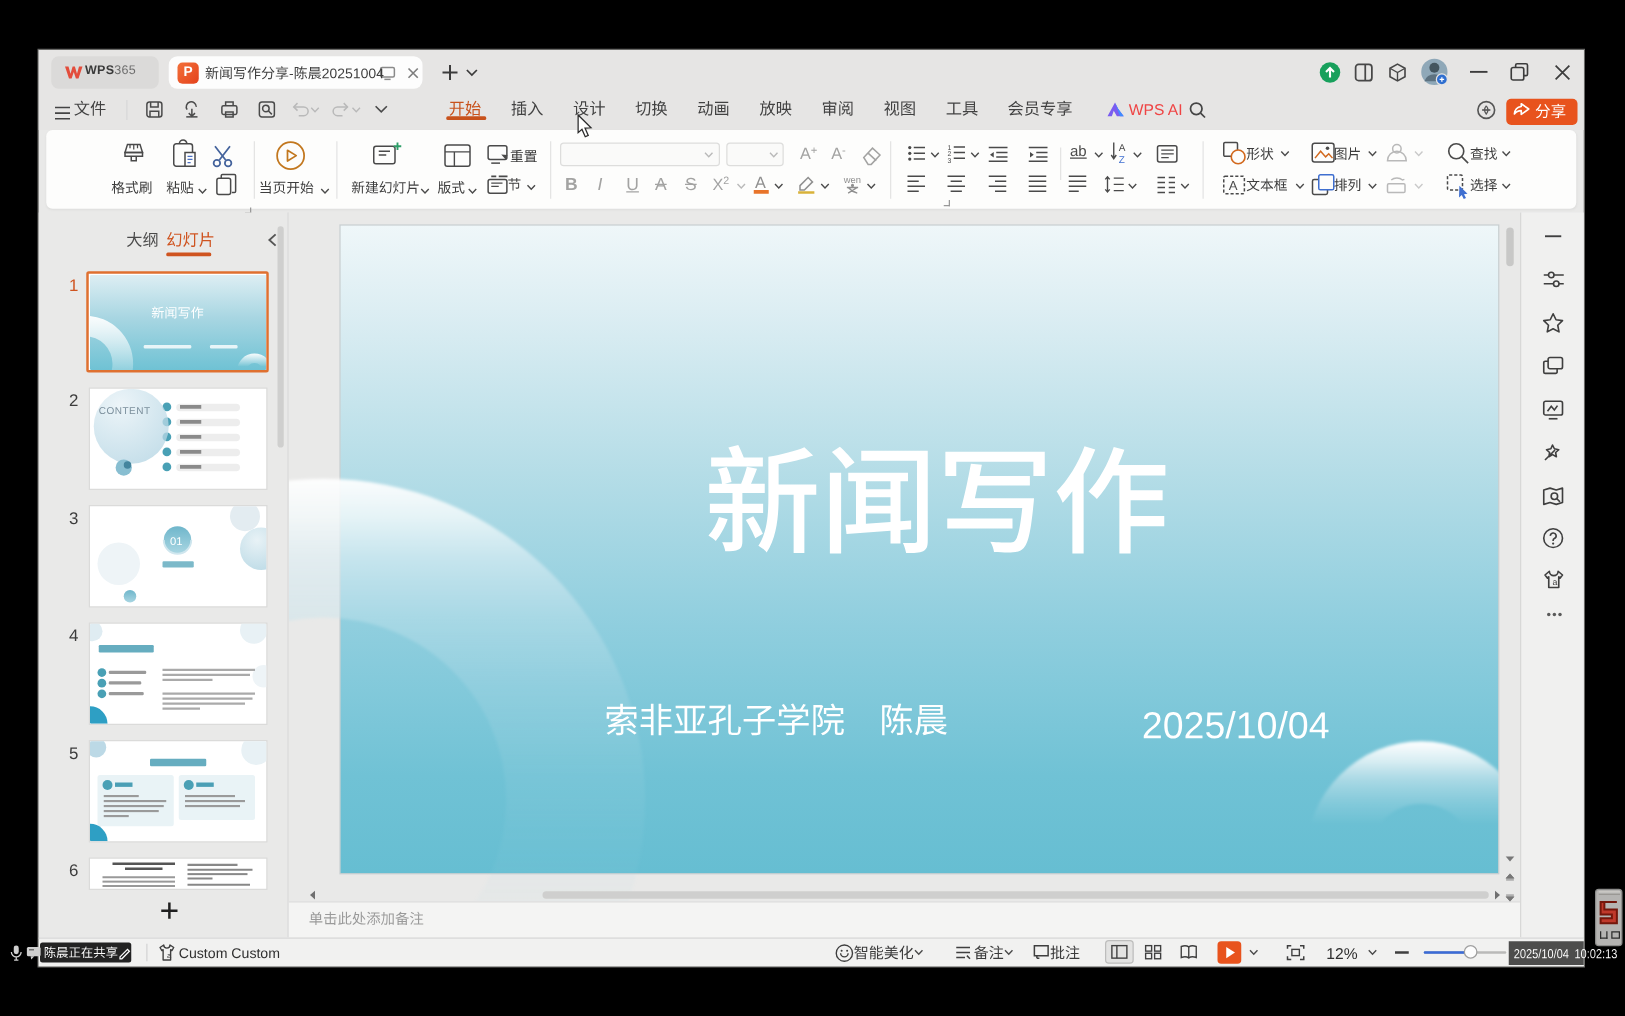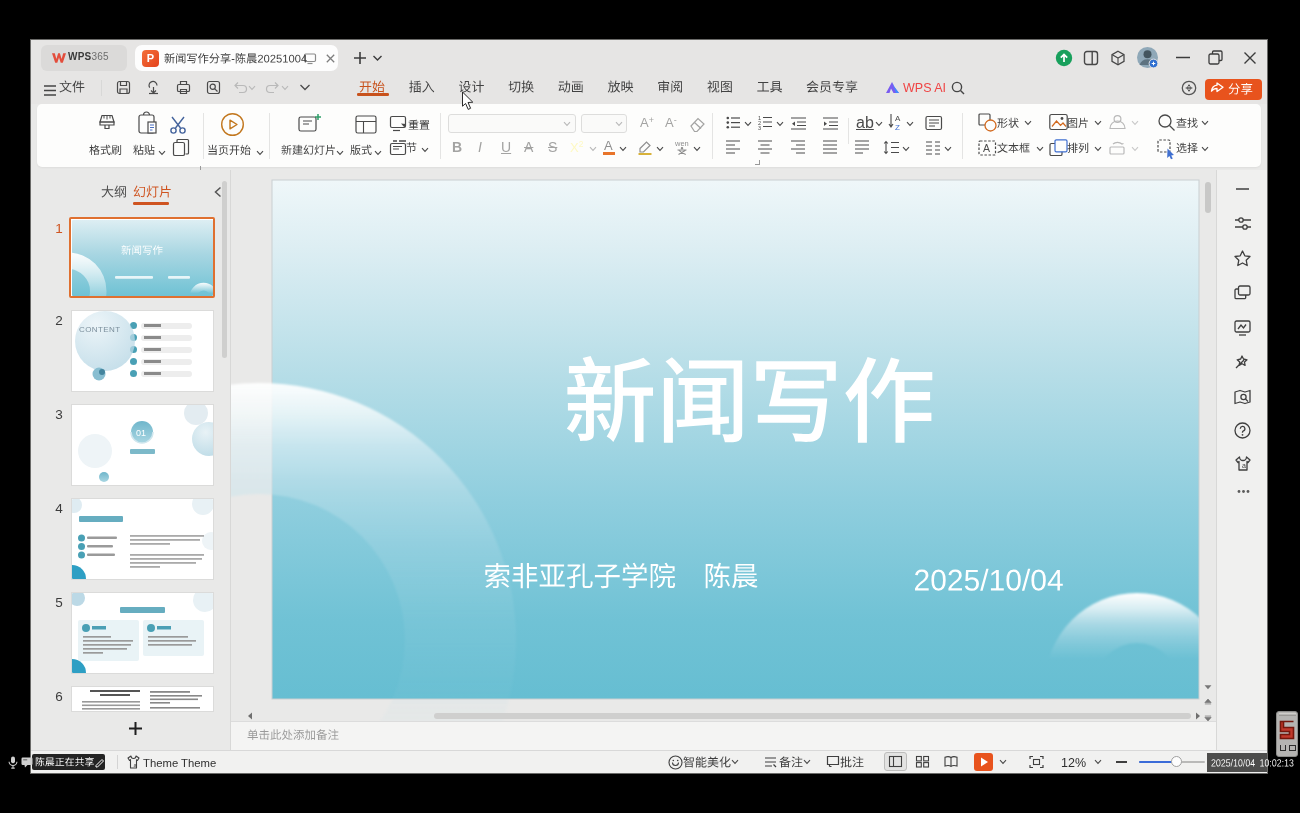--- a/index.html
+++ b/index.html
@@ -206,21 +206,21 @@
 <div class="a" style="left:665px;top:115px;font-size:13px;color:#a3a3a2">A<span style="font-size:9px;vertical-align:4px">-</span></div>
 <svg class="ic" style="left:689px;top:116px;z-index:20" width="17" height="16" viewBox="0 0 17 16">
     <path d="M2 10 9 2.5l6 5.5-7 7.5H5.5z" fill="none" stroke="#a3a3a2" stroke-width="1.2"></path>
     <path d="M5.5 6.5 12 12.5" stroke="#a3a3a2" stroke-width="1.2"></path>
   </svg>
 <div class="a" style="left:452px;top:139px;font-size:14px;font-weight:bold;font-style:normal;color:#a3a3a2">B</div>
 <div class="a" style="left:478px;top:139px;font-size:14px;font-weight:normal;font-style:italic;color:#a3a3a2">I</div>
 <div class="a" style="left:501px;top:139px;font-size:14px;font-weight:normal;font-style:normal;text-decoration:underline;color:#a3a3a2">U</div>
 <div class="a" style="left:524px;top:139px;font-size:14px;font-weight:normal;font-style:normal;text-decoration:line-through;color:#a3a3a2">A</div>
 <div class="a" style="left:548px;top:139px;font-size:14px;font-weight:normal;font-style:normal;text-decoration:line-through;color:#a3a3a2">S</div>
-<div class="a" style="left:570px;top:139px;font-size:13px;color:#fef9c3">X<span style="font-size:8.5px;vertical-align:5px">2</span></div>
+<div class="a" style="left:570px;top:139px;font-size:13px;color:#a3a3a3">X<span style="font-size:8.5px;vertical-align:5px">2</span></div>
 <svg class="ic" style="left:589px;top:146px;z-index:20" width="8" height="6" viewBox="0 0 8 6">
     <path d="M1 1.2 4 4.4 7 1.2" fill="none" stroke="#b9b9b9" stroke-width="1.1"></path>
   </svg>
 <div class="a" style="left:604px;top:138px;font-size:13px;color:#8f8f8f">A</div>
 <div class="a" style="left:603px;top:152px;width:12px;height:3px;background:#e8742a"></div>
 <svg class="ic" style="left:619px;top:146px;z-index:20" width="8" height="6" viewBox="0 0 8 6">
     <path d="M1 1.2 4 4.4 7 1.2" fill="none" stroke="#4a4a4a" stroke-width="1.1"></path>
   </svg>
 <svg class="ic" style="left:637px;top:139px;z-index:20" width="16" height="16" viewBox="0 0 16 16">
     <path d="M3 9.5 9.5 3l3.5 3.5L6.5 13H3z" fill="none" stroke="#8f8f8f" stroke-width="1.2"></path>
@@ -262,21 +262,21 @@
   </svg>
 <svg class="ic" style="left:791px;top:116px;z-index:20" width="16" height="14" viewBox="0 0 16 14">
     <path d="M0 2h15M6 6h9M6 9.5h9M0 13h15" stroke="#4a4a4a" stroke-width="1.2"></path>
     <path d="M4 5.5 1 7.75 4 10z" fill="#4a4a4a"></path>
   </svg>
 <svg class="ic" style="left:823px;top:116px;z-index:20" width="16" height="14" viewBox="0 0 16 14">
     <path d="M0 2h15M6 6h9M6 9.5h9M0 13h15" stroke="#4a4a4a" stroke-width="1.2"></path>
     <path d="M1 5.5 4 7.75 1 10z" fill="#4a4a4a"></path>
   </svg>
 <div class="a" style="left:848px;top:118px;width:1px;height:26px;background:#e4e4e3"></div>
-<div class="a" style="left:856px;top:114px;font-size:16px;color:#4a4a4a;text-decoration:underline">ab</div>
+<div class="a" style="left:856px;top:114px;font-size:12px;color:#4a4a4a;text-decoration:underline">ab</div>
 <svg class="ic" style="left:875px;top:121px;z-index:20" width="8" height="6" viewBox="0 0 8 6">
     <path d="M1 1.2 4 4.4 7 1.2" fill="none" stroke="#4a4a4a" stroke-width="1.1"></path>
   </svg>
 <svg class="ic" style="left:888px;top:113px;z-index:20" width="16" height="18" viewBox="0 0 16 18">
     <path d="M3 1v13M1 11l2 3 2-3" fill="none" stroke="#4a4a4a" stroke-width="1.1"></path>
     <text x="7" y="8" font-size="8" fill="#4a4a4a">A</text>
     <text x="7" y="17" font-size="8" fill="#3f6fd0">Z</text>
   </svg>
 <svg class="ic" style="left:906px;top:121px;z-index:20" width="8" height="6" viewBox="0 0 8 6">
     <path d="M1 1.2 4 4.4 7 1.2" fill="none" stroke="#4a4a4a" stroke-width="1.1"></path>
@@ -641,21 +641,21 @@
 
 <div class="a" style="left:31px;top:750px;width:1236px;height:23px;background:#f1f1f0;border-top:1px solid #d8d8d8"></div>
 <div class="a" style="left:32px;top:754px;width:73px;height:16px;background:#232323;border-radius:2px;z-index:30"></div>
 <svg class="ic" style="left:95px;top:757px;z-index:31" width="9" height="10" viewBox="0 0 9 10">
     <path d="M1 8.5 7 2.5l1.5 1.5L2.5 10H1z" fill="none" stroke="#fff" stroke-width="1"></path>
   </svg>
 <svg class="ic" style="left:126px;top:755px;z-index:20" width="15" height="14" viewBox="0 0 15 14">
     <path d="M5 1 2 3l1.5 2.5 1-.8V13h6V4.7l1 .8L13 3 10 1a2.5 2.5 0 0 1-5 0Z" fill="none" stroke="#3f3f3f" stroke-width="1.1" stroke-linejoin="round"></path>
     <text x="7.5" y="11.5" font-size="6" fill="#3f3f3f">a</text>
   </svg>
-<div class="a" style="left:143px;top:757px;font-size:11.3px;color:#2f2f2f">Theme Theme</div>
+<div class="a" style="left:143px;top:757px;font-size:11.3px;color:#2f2f2f">Custom Custom</div>
 <div class="a" style="left:117px;top:755px;width:1px;height:14px;background:#d4d4d4"></div>
 <svg class="ic" style="left:668px;top:755px;z-index:20" width="15" height="15" viewBox="0 0 15 15">
     <circle cx="7.5" cy="7.5" r="6.5" fill="none" stroke="#3f3f3f" stroke-width="1.1"></circle>
     <path d="M4.5 7.5a3 3 0 0 0 6 0" fill="none" stroke="#3f3f3f" stroke-width="1.1"></path>
     <circle cx="5.3" cy="5.5" r=".8" fill="#3f3f3f"></circle>
     <circle cx="9.7" cy="5.5" r=".8" fill="#3f3f3f"></circle>
   </svg>
 <svg class="ic" style="left:731px;top:759px;z-index:20" width="8" height="6" viewBox="0 0 8 6">
     <path d="M1 1.2 4 4.4 7 1.2" fill="none" stroke="#4a4a4a" stroke-width="1.1"></path>
   </svg>

